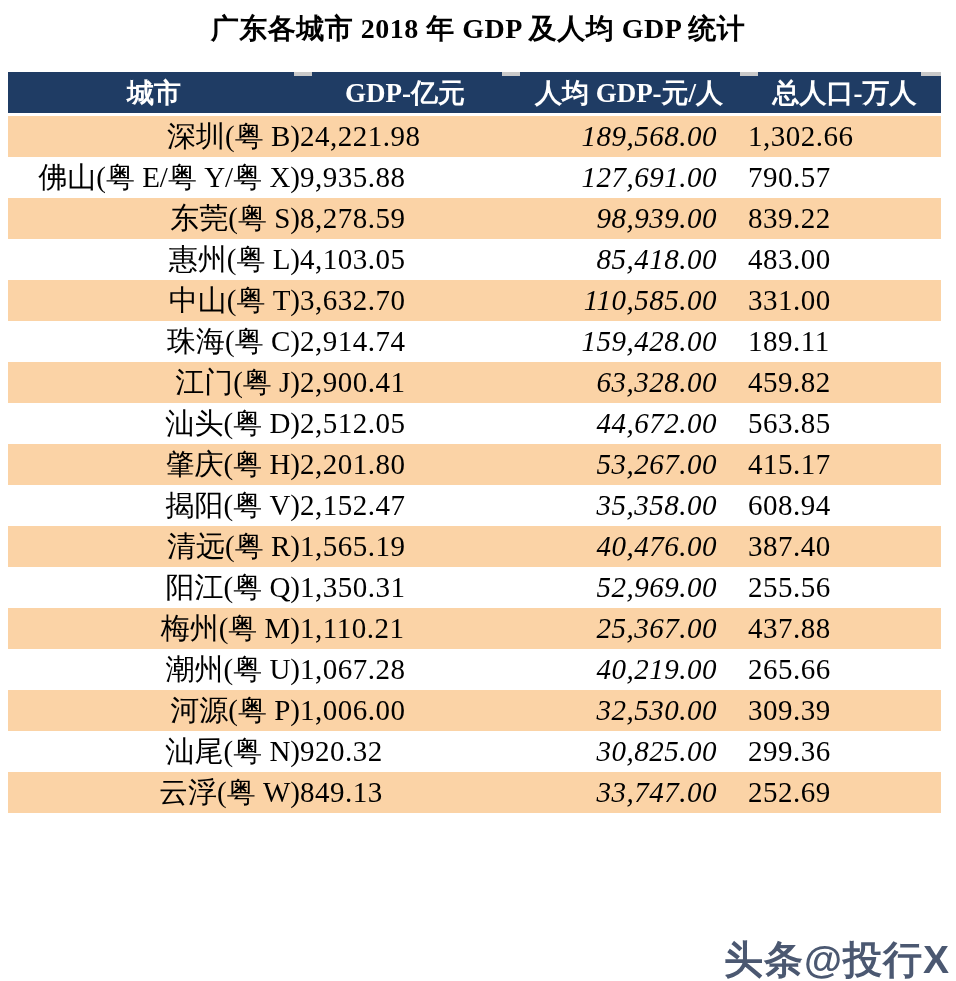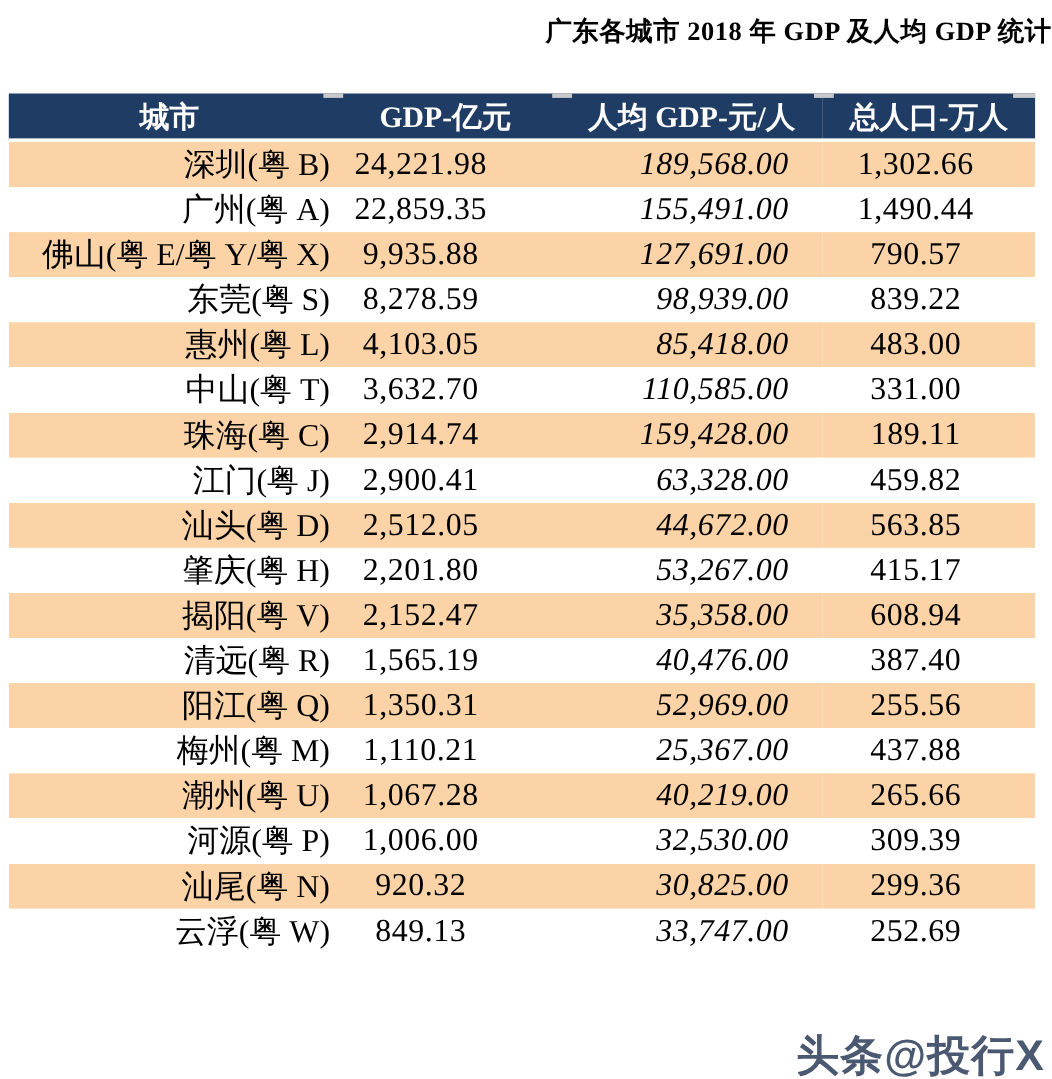--- a/index.html
+++ b/index.html
@@ -12,47 +12,47 @@
   }
   html,body{margin:0;padding:0;}
   body{
     width:956px;height:981px;position:relative;overflow:hidden;
     background:#ffffff;
     font-family:"Liberation Serif","DejaVu Serif",serif;
     color:var(--body-text);
   }
   .title{
     position:absolute;top:8px;left:0;width:956px;
-    text-align:right;font-weight:bold;font-size:24px;line-height:42px;
+    text-align:center;font-weight:bold;font-size:28px;line-height:42px;
     letter-spacing:0.5px;
   }
   .table-wrap{
-    position:absolute;left:8px;top:72px;width:933px;margin-top:13px;
+    position:absolute;left:8px;top:72px;width:933px;
   }
   table{
     border-collapse:collapse;table-layout:fixed;width:933px;
   }
   col.c1{width:292px}
   col.c2{width:210px}
   col.c3{width:238px}
   col.c4{width:193px}
   thead th{
     background:var(--header-bg);color:var(--header-text);
     font-weight:bold;font-size:27px;text-align:center;
     height:41px;padding:0;border-bottom:3px solid #ffffff;
   }
   tbody td{
     font-size:29px;height:41px;padding:0;white-space:nowrap;overflow:hidden;
   }
   tbody tr:nth-child(odd){background:var(--row-alt-bg);}
   tbody tr:nth-child(even){background:#ffffff;}
   td.c1{text-align:right;padding-left:18px;}
-  td.c2{text-align:center;padding-right:45px;letter-spacing:0.5px;}
+  td.c2{text-align:left;padding-right:45px;letter-spacing:0.5px;}
   td.c3{text-align:right;padding-right:31px;letter-spacing:0.5px;font-style:italic;}
-  td.c4{text-align:center;padding-right:24px;letter-spacing:0.5px;}
+  td.c4{text-align:left;padding-right:24px;letter-spacing:0.5px;}
   .notch{
     position:absolute;top:0;height:4px;width:18px;
     background:var(--notch-color);
   }
   .notch.n1{left:286px}
   .notch.n2{left:494px}
   .notch.n3{left:732px}
   .notch.n4{left:913px;width:20px}
   .watermark{
     position:absolute;top:933px;right:6px;
@@ -90,26 +90,20 @@
       </tr>
     </thead>
     <tbody>
         <tr>
           <td class="c1">深圳(粤 B)</td>
           <td class="c2">24,221.98</td>
           <td class="c3">189,568.00</td>
           <td class="c4">1,302.66</td>
         </tr>
         <tr>
-          <td class="c1">广州(粤 A)</td>
-          <td class="c2">22,859.35</td>
-          <td class="c3">155,491.00</td>
-          <td class="c4">1,490.44</td>
-        </tr>
-        <tr>
           <td class="c1">佛山(粤 E/粤 Y/粤 X)</td>
           <td class="c2">9,935.88</td>
           <td class="c3">127,691.00</td>
           <td class="c4">790.57</td>
         </tr>
         <tr>
           <td class="c1">东莞(粤 S)</td>
           <td class="c2">8,278.59</td>
           <td class="c3">98,939.00</td>
           <td class="c4">839.22</td>

